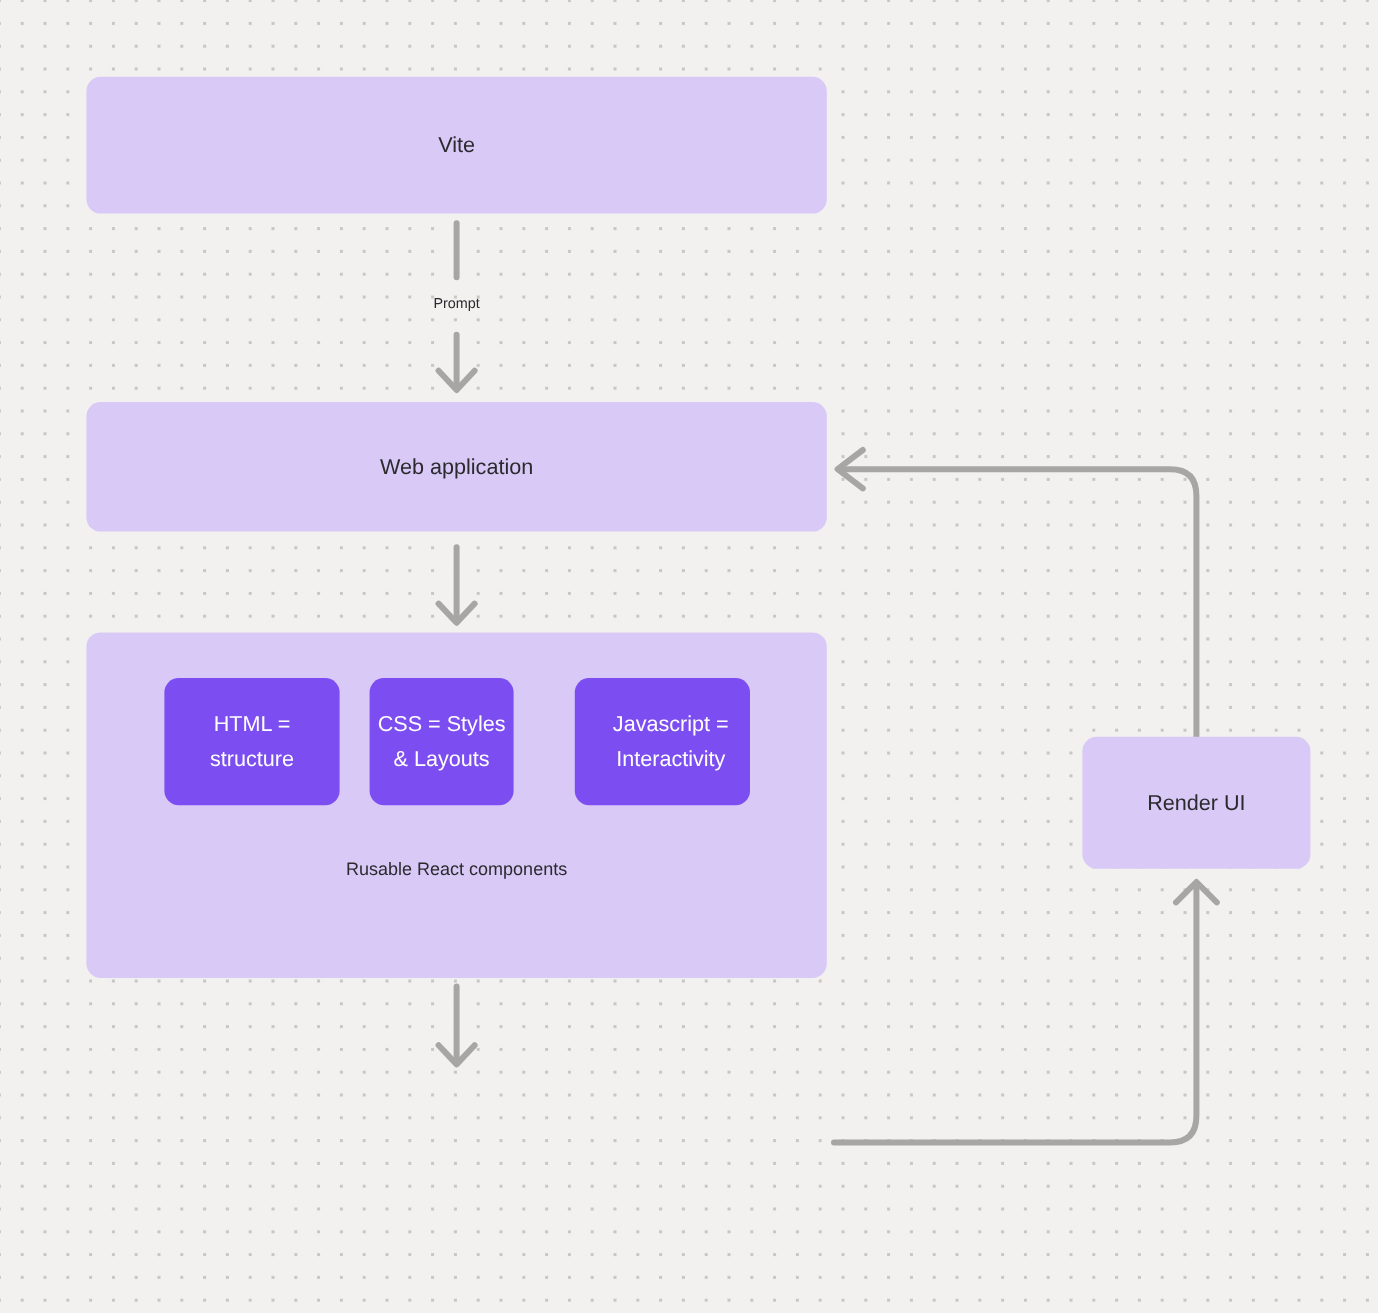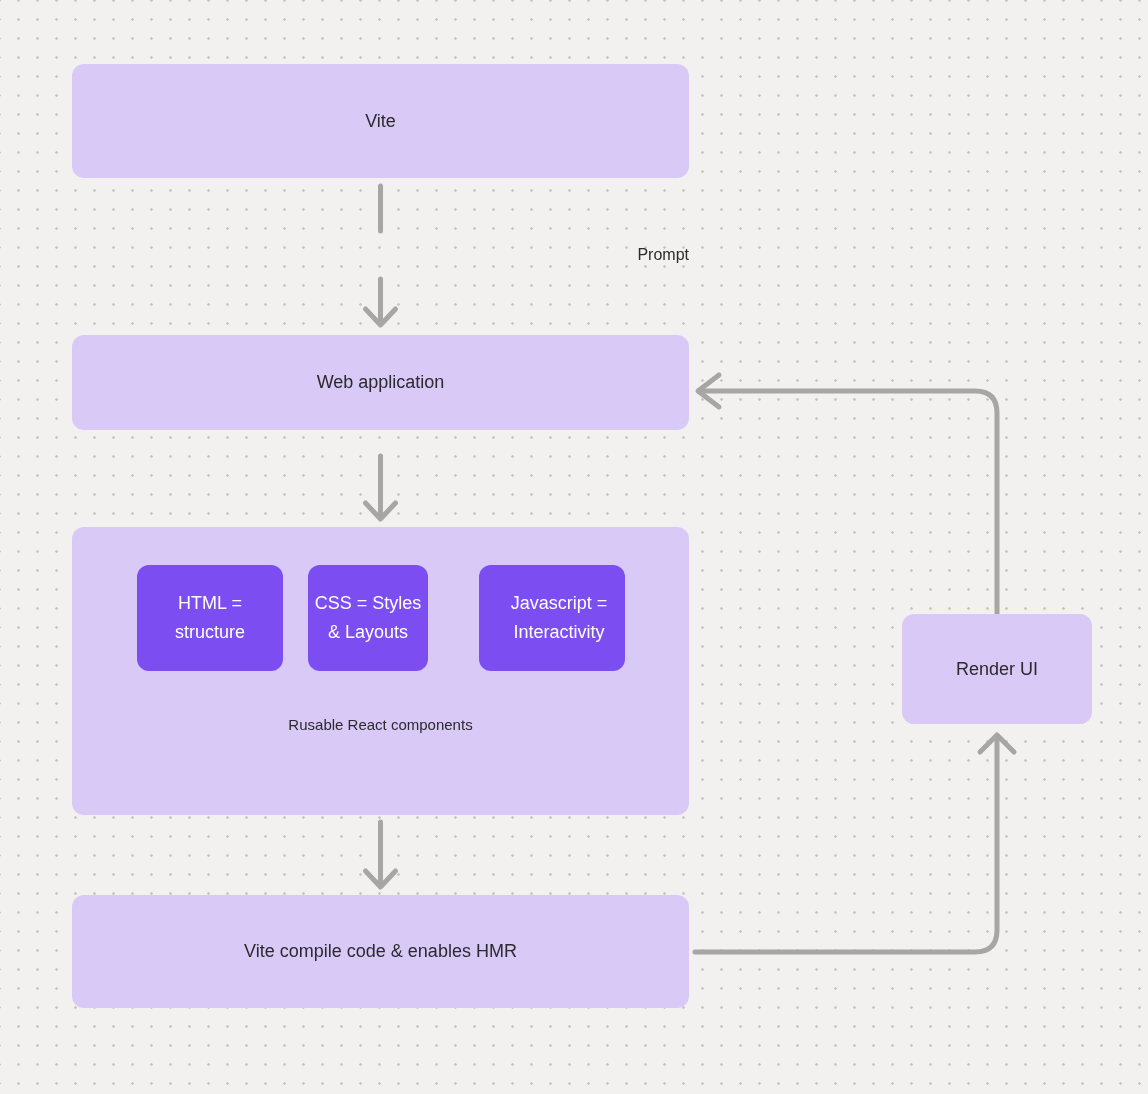--- a/index.html
+++ b/index.html
@@ -49,21 +49,21 @@
   }
   .node-accent {
     background: #7c4df0;
     color: #ffffff;
     font-size: 18px;
     font-weight: 500;
     line-height: 29px;
   }
   .node-accent span { display: block; }
   .node-user            { left: 72px;  top: 64px;  width: 617px; height: 114px; }
-  .node-web-application { left: 72px;  top: 335px; width: 617px; height: 95px; }
+  .node-web-application { left: 72px;  top: 335px; width: 617px; height: 108px; }
   .node-components      { left: 72px;  top: 527px; width: 617px; height: 288px; }
   .node-vite            { left: 72px;  top: 895px; width: 617px; height: 113px; }
   .node-render-ui       { left: 902px; top: 614px; width: 190px; height: 110px; }
   .node-html            { left: 137px; top: 565px; width: 146px; height: 106px; }
   .node-css             { left: 308px; top: 565px; width: 120px; height: 106px; }
   .node-javascript      { left: 479px; top: 565px; width: 146px; height: 106px; padding-left: 14px; }
   .components-caption {
     position: absolute;
     left: 72px;
     top: 716px;
@@ -71,22 +71,22 @@
     text-align: center;
     font-size: 15px;
     font-weight: 400;
     color: #2b2a2e;
   }
   .edge-label {
     position: absolute;
     left: 72px;
     top: 246px;
     width: 617px;
-    text-align: right;
-    font-size: 16px;
+    text-align: center;
+    font-size: 12px;
     font-weight: 400;
     color: #2b2a2e;
   }
 </style>
 </head>
 <body>
 
 <div class="canvas">
 
   <svg class="connectors" viewBox="0 0 1148 1094" xmlns="http://www.w3.org/2000/svg">
@@ -136,21 +136,18 @@
 
   <div class="node node-accent node-javascript">
     <div>
       <span>Javascript =</span>
       <span>Interactivity</span>
     </div>
   </div>
 
   <div class="components-caption">Rusable React components</div>
 
-  <div class="node node-lav node-vite">
-    <span>Vite compile code &amp; enables HMR</span>
-  </div>
 
   <div class="node node-lav node-render-ui">
     <span>Render UI</span>
   </div>
 
 </div>
 
 </body></html>

